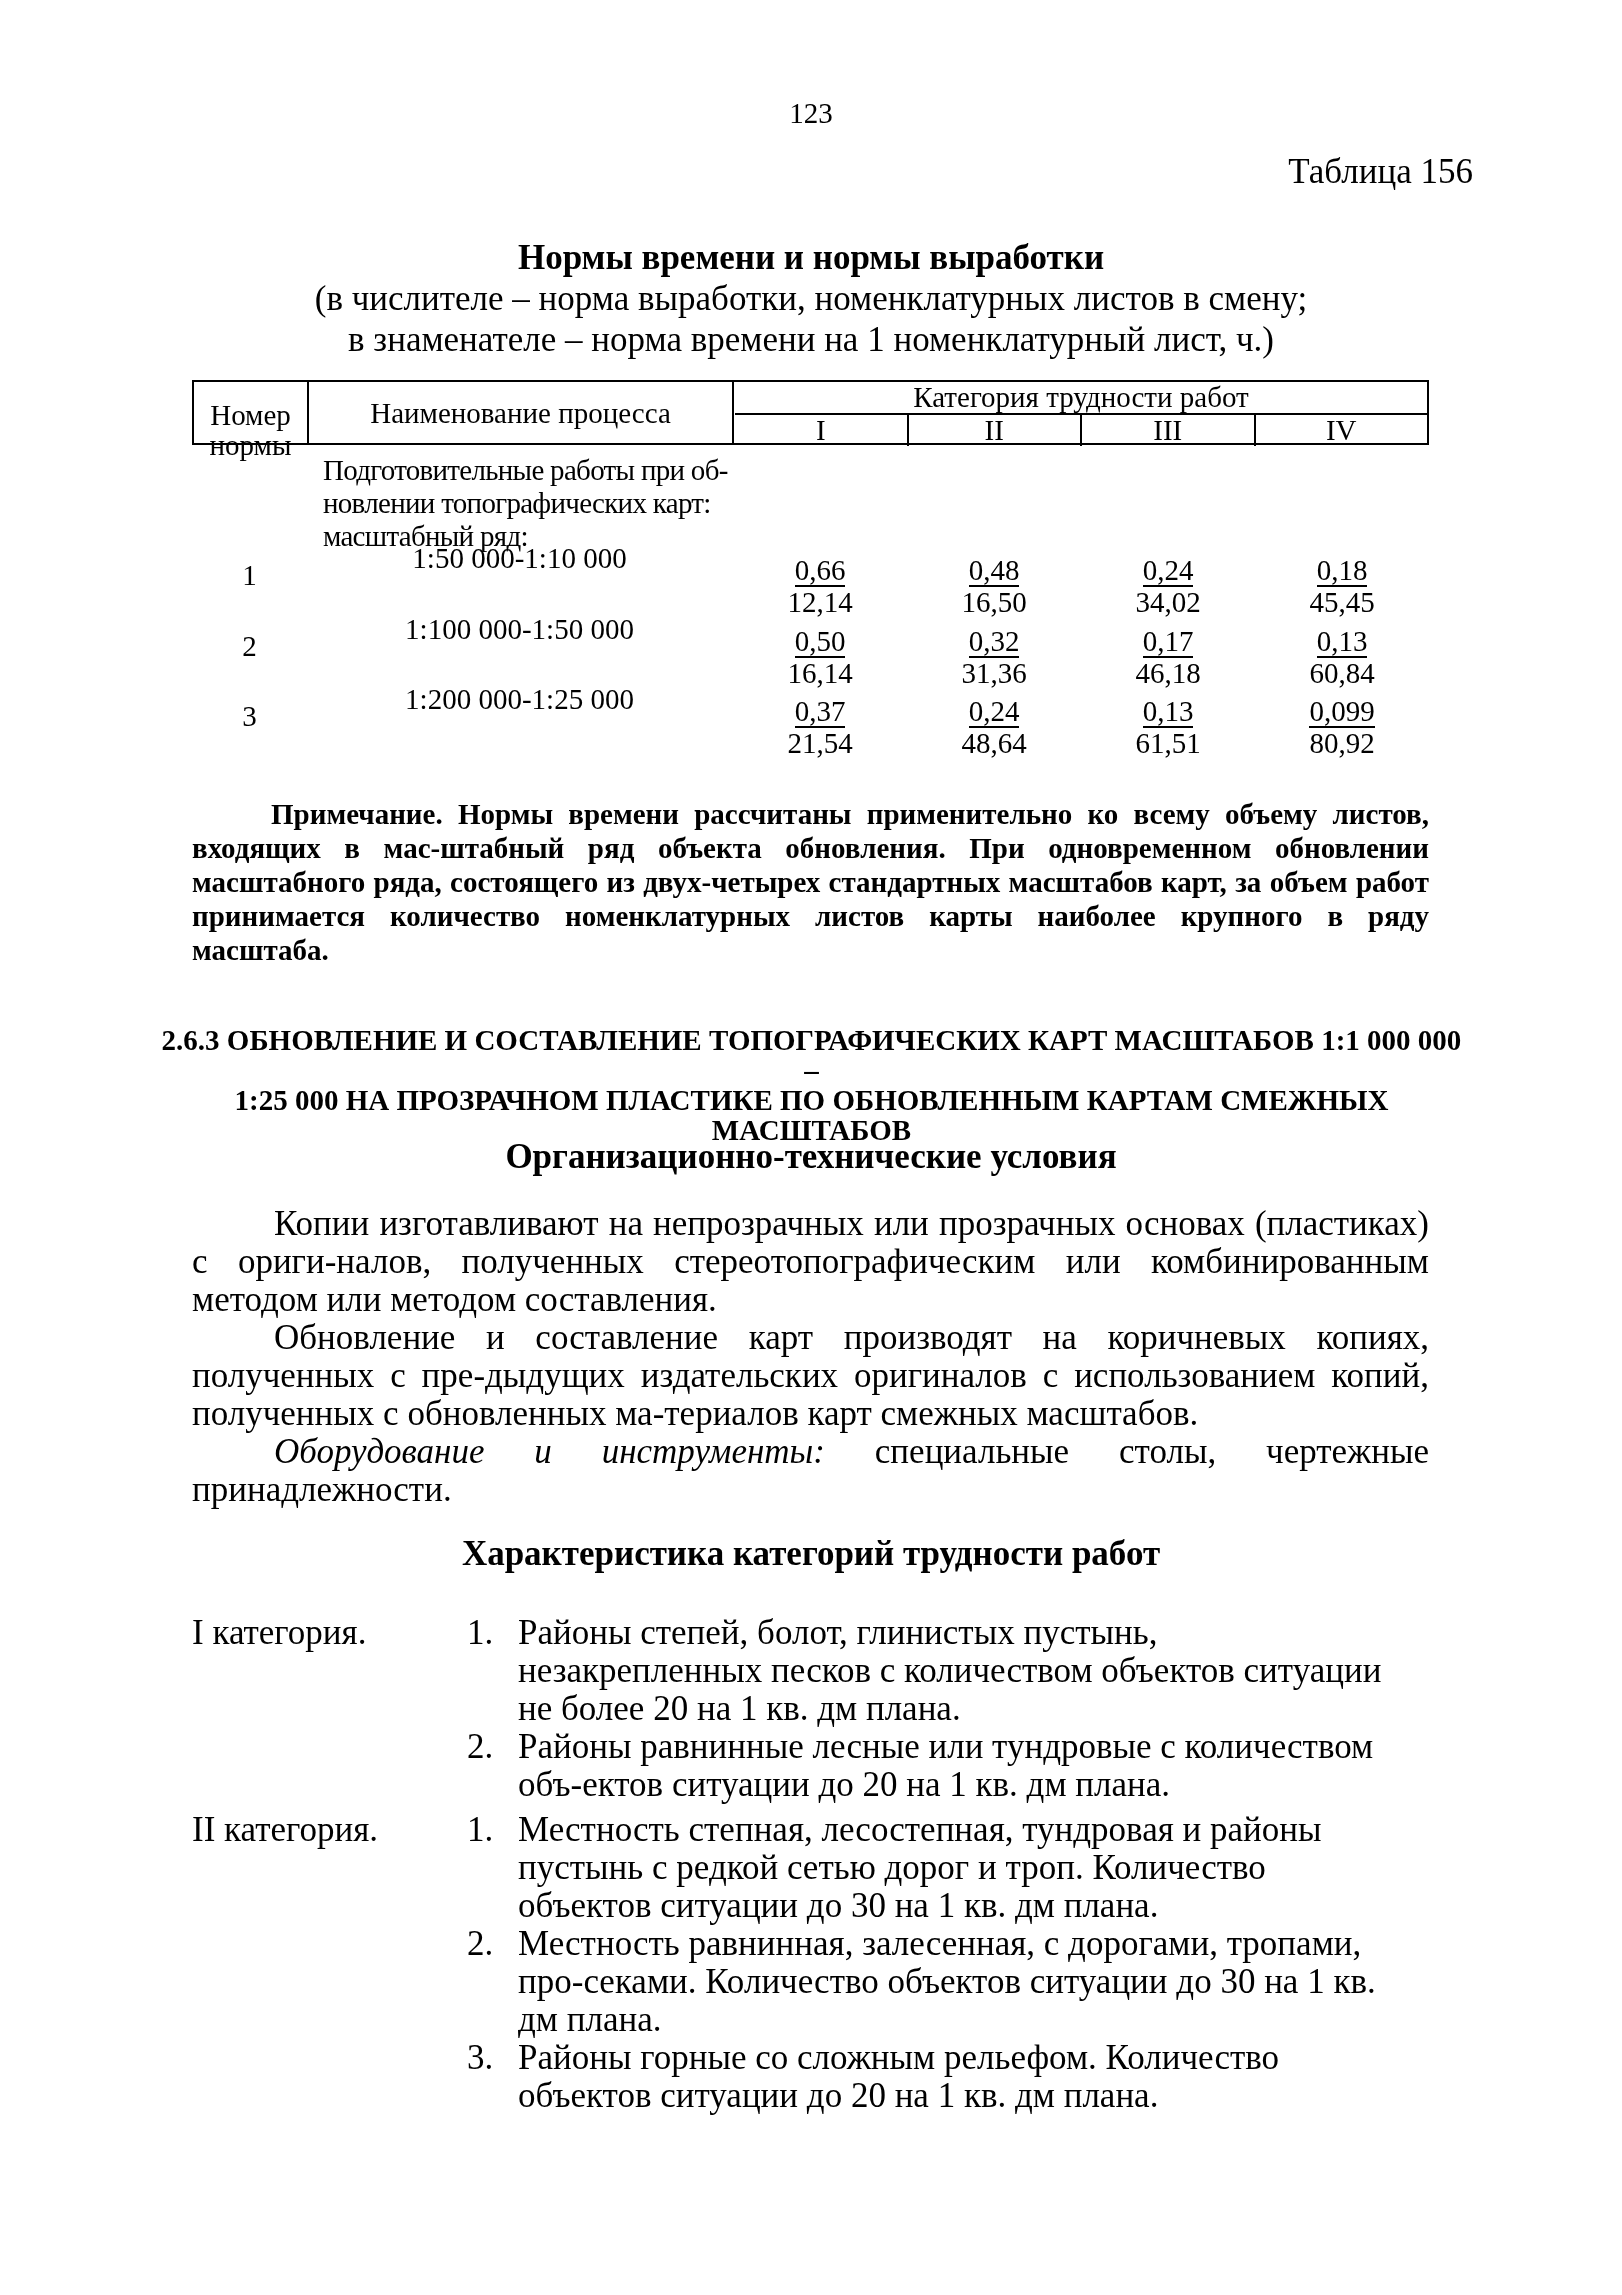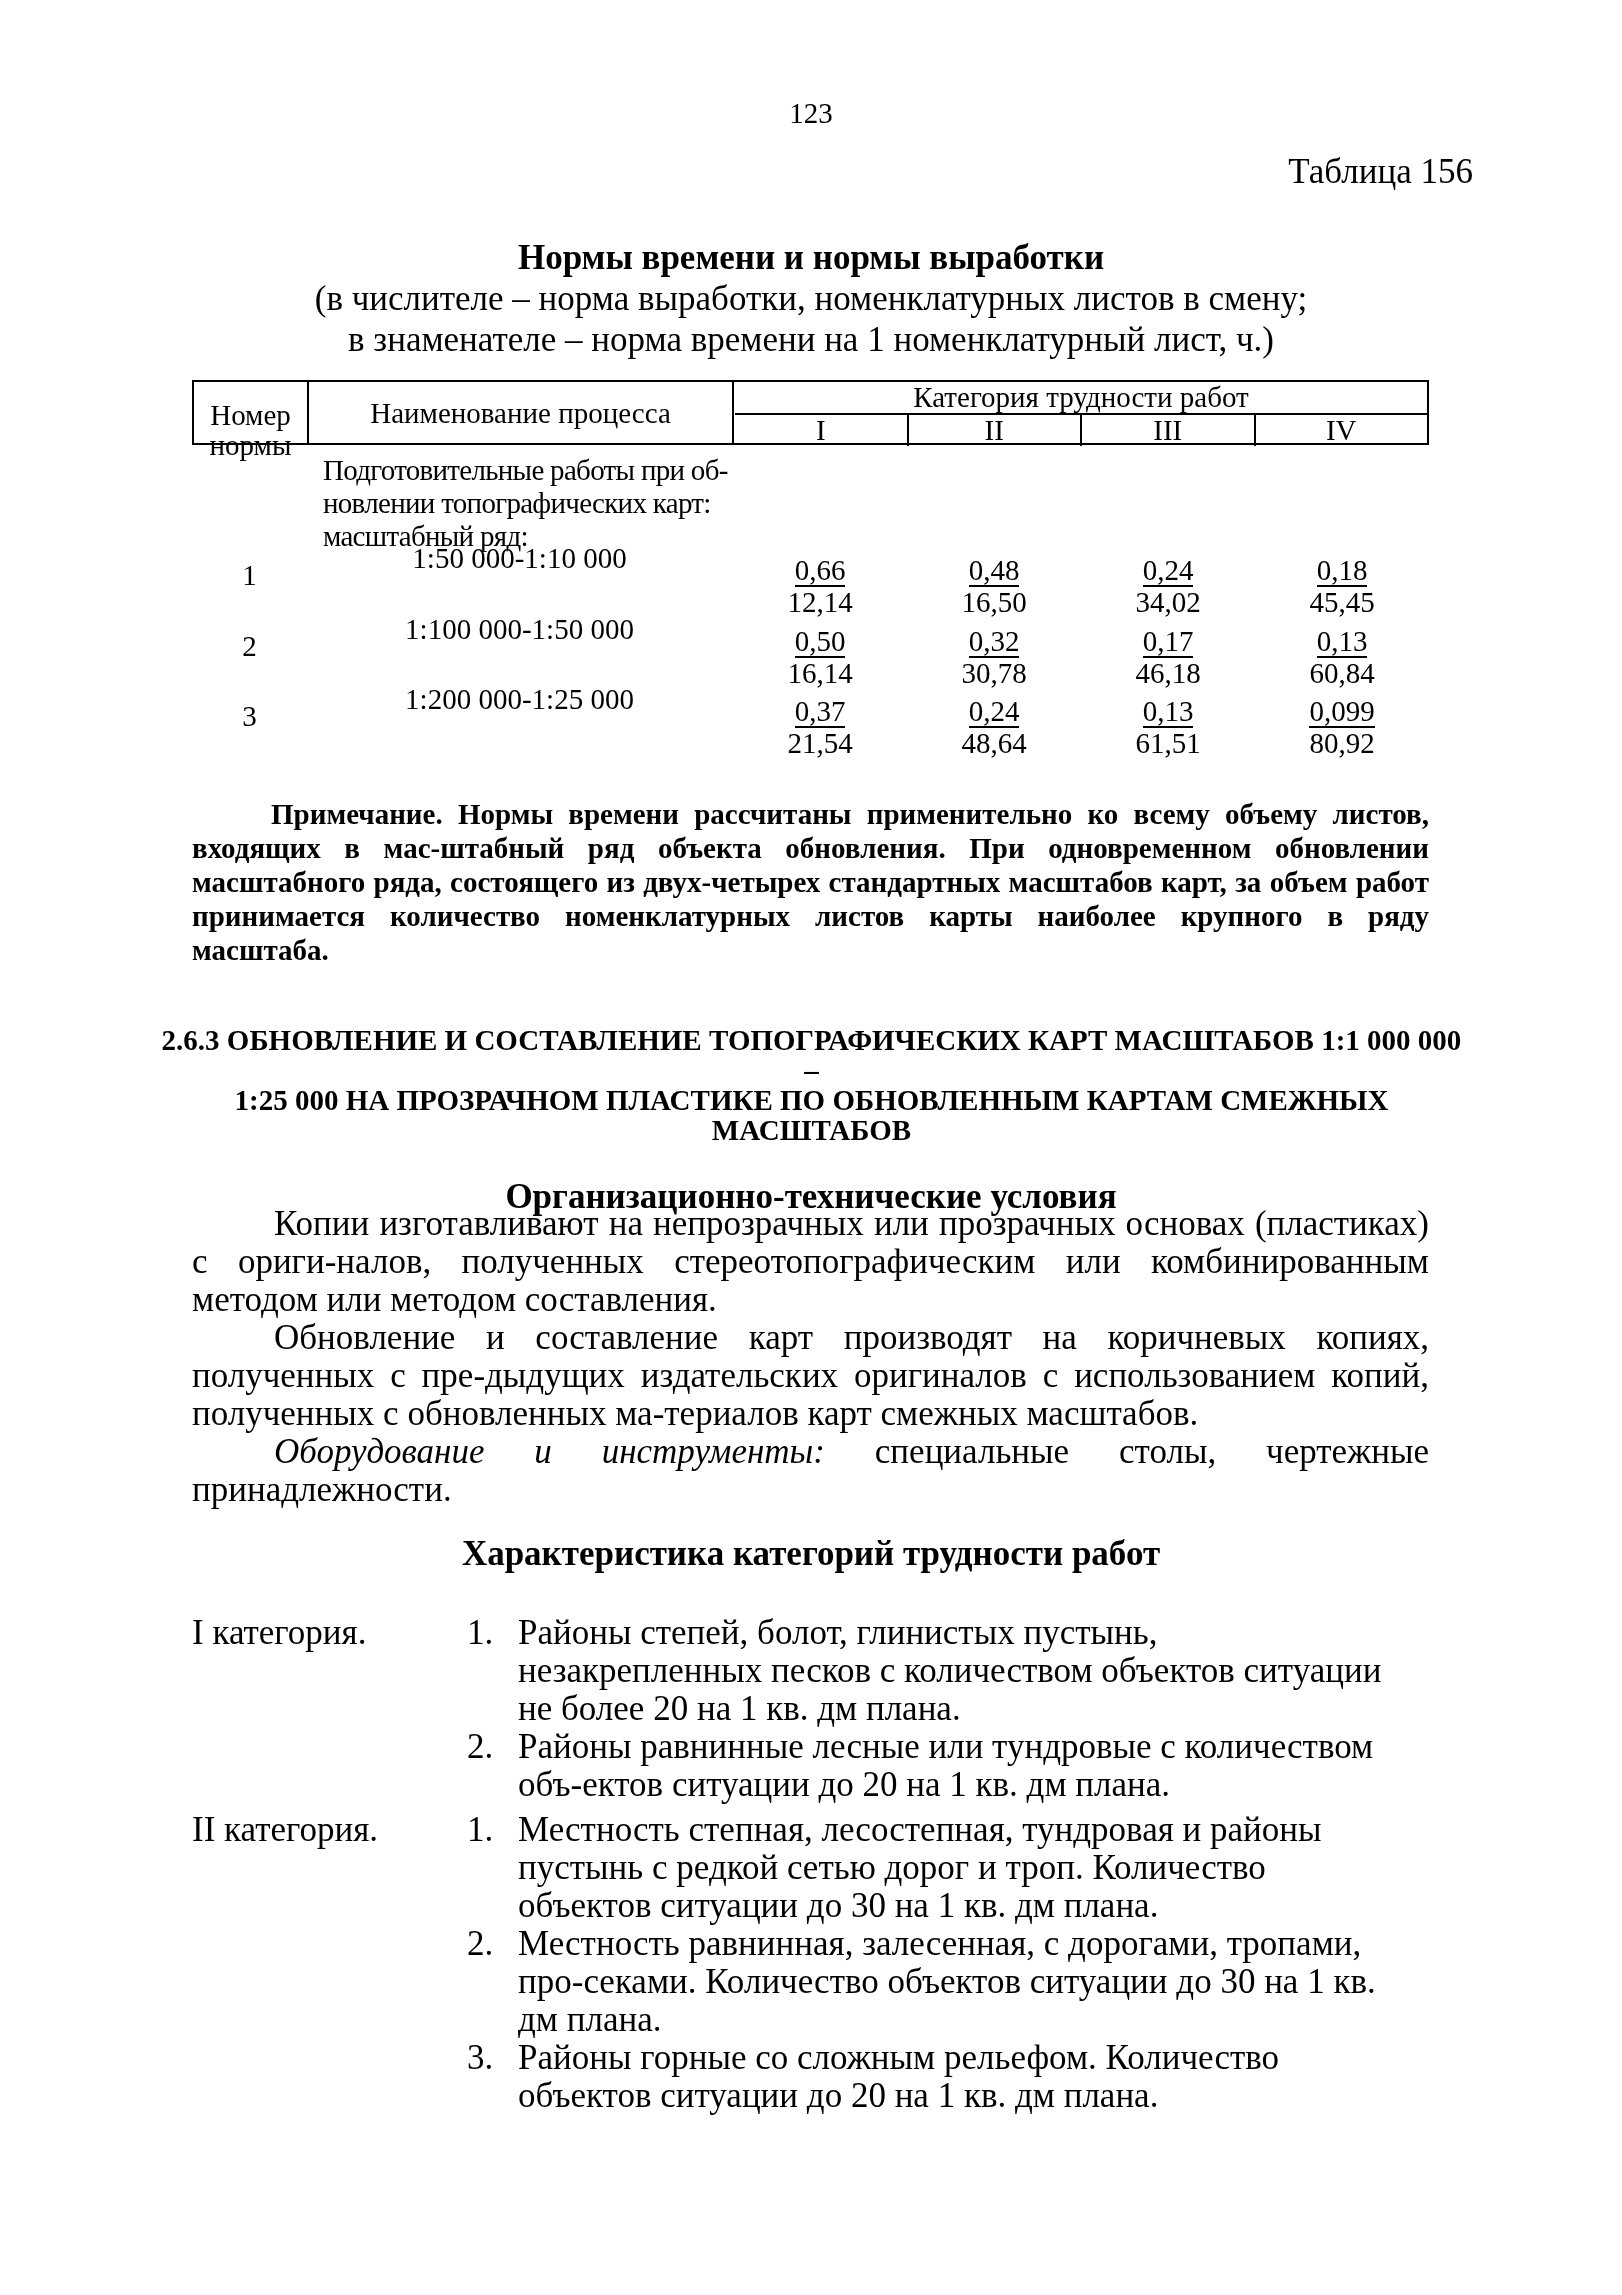--- a/index.html
+++ b/index.html
@@ -31,21 +31,21 @@
     .row .num { position: absolute; left: 0; width: 115px; text-align: center; top: 17px; }
     .row .scale { position: absolute; left: 115px; width: 425px; text-align: center; top: 0; }
     .row .cells { position: absolute; left: 541px; right: 0; top: 13px; display: flex; }
     .row .cell { flex: 1; text-align: center; line-height: 30px; }
     .row .cell .num-top { display: inline-block; border-bottom: 2px solid #000; line-height: 27.5px; }
     .row .cell .num-bot { display: block; }
 
     .note { top: 797px; left: 192px; width: 1237px; font-size: 29px; line-height: 34px; text-align: justify; text-indent: 79px; font-weight: bold; }
 
     .section-heading { top: 1025px; left: 157px; width: 1309px; text-align: center; font-weight: bold; font-size: 29px; line-height: 30px; }
-    .subheading { top: 1137px; left: 0; width: 1622px; text-align: center; font-weight: bold; font-size: 35px; margin-top: 40px; }
+    .subheading { top: 1137px; left: 0; width: 1622px; text-align: center; font-weight: bold; font-size: 35px; }
     .body-text { top: 1205px; left: 192px; width: 1237px; font-size: 35px; line-height: 38px; text-align: justify; }
     .body-text p { margin: 0; text-indent: 82px; }
     .body-text .italic { font-style: italic; }
 
     .cat-heading { top: 1534px; left: 0; width: 1622px; text-align: center; font-weight: bold; font-size: 35px; }
     .categories { top: 1614px; left: 192px; width: 1237px; font-size: 35px; line-height: 38px; }
     .category { display: flex; margin-bottom: 0; }
     .category .cat-name { width: 275px; flex: none; }
     .category ol { margin: 0; padding: 0; list-style: none; width: 916px; }
     .category li { display: flex; }
@@ -94,21 +94,21 @@
         <div class="cell"><span class="num-top">0,24</span><span class="num-bot">34,02</span></div>
         <div class="cell"><span class="num-top">0,18</span><span class="num-bot">45,45</span></div>
       </div>
     </div>
 
     <div class="row" style="top:168px;">
       <div class="num">2</div>
       <div class="scale">1:100 000-1:50 000</div>
       <div class="cells">
         <div class="cell"><span class="num-top">0,50</span><span class="num-bot">16,14</span></div>
-        <div class="cell"><span class="num-top">0,32</span><span class="num-bot">30,78</span></div>
+        <div class="cell"><span class="num-top">0,32</span><span class="num-bot">31,36</span></div>
         <div class="cell"><span class="num-top">0,17</span><span class="num-bot">46,18</span></div>
         <div class="cell"><span class="num-top">0,13</span><span class="num-bot">60,84</span></div>
       </div>
     </div>
 
     <div class="row" style="top:238px;">
       <div class="num">3</div>
       <div class="scale">1:200 000-1:25 000</div>
       <div class="cells">
         <div class="cell"><span class="num-top">0,37</span><span class="num-bot">21,54</span></div>

